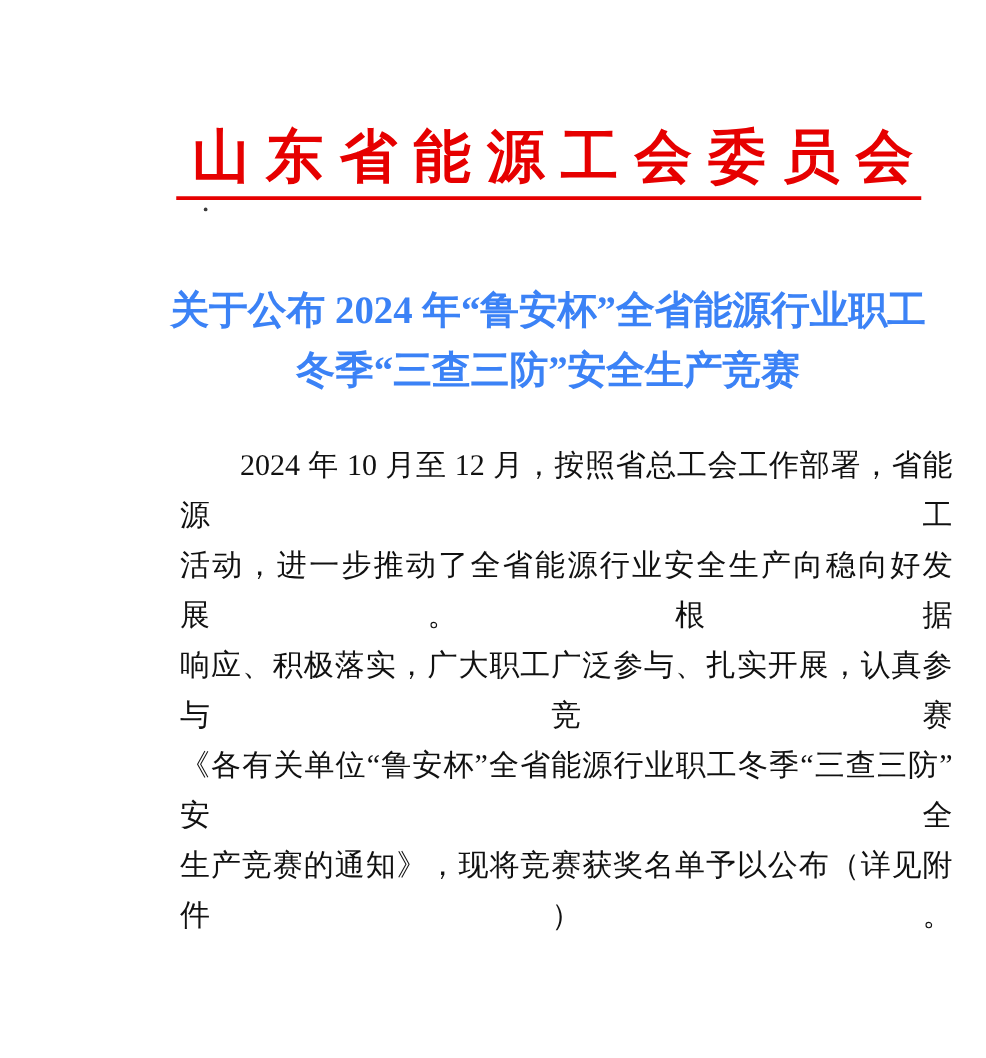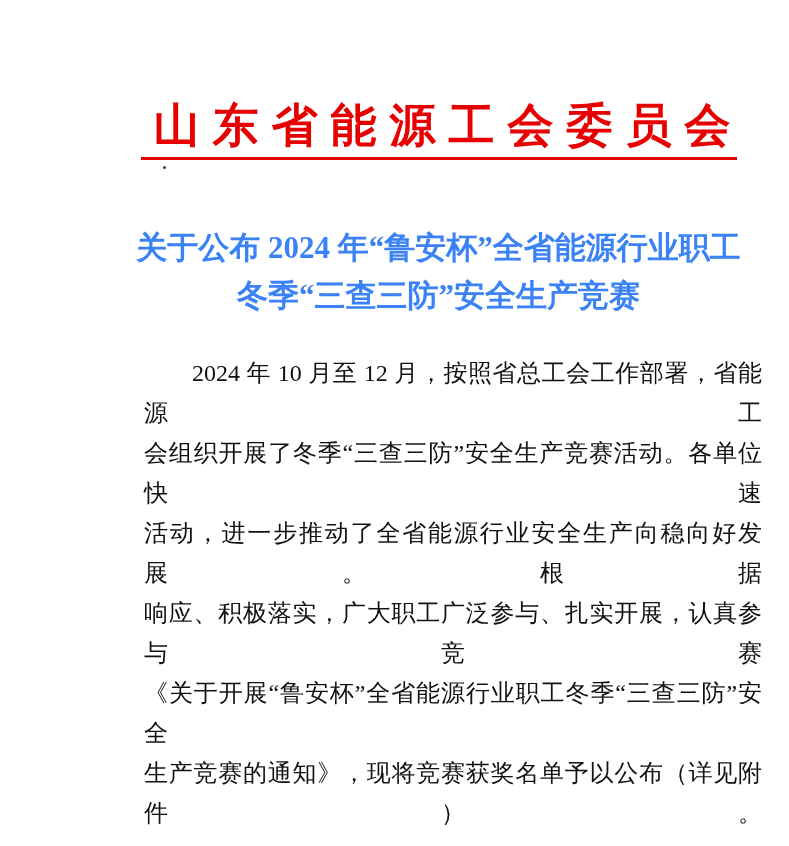--- a/index.html
+++ b/index.html
@@ -89,22 +89,21 @@
 
   <h1 class="doc-title">
     <span class="title-line">关于公布 2024 年“鲁安杯”全省能源行业职工</span>
     <span class="title-line">冬季“三查三防”安全生产竞赛</span>
   </h1>
 
   <main class="doc-body">
 
     <div class="para">
       <div class="bline indent">2024 年 10 月至 12 月，按照省总工会工作部署，省能源工</div>
-      <div class="bline">会组织开展了冬季“三查三防”安全生产竞赛活动。各单位快速</div>
       <div class="bline">活动，进一步推动了全省能源行业安全生产向稳向好发展。根据</div>
       <div class="bline">响应、积极落实，广大职工广泛参与、扎实开展，认真参与竞赛</div>
-      <div class="bline">《关于开展“鲁安杯”全省能源行业职工冬季“三查三防”安全</div>
+      <div class="bline">《各有关单位“鲁安杯”全省能源行业职工冬季“三查三防”安全</div>
       <div class="bline">生产竞赛的通知》，现将竞赛获奖名单予以公布（详见附件）。</div>
     </div>
 
   </main>
 
 </div>
 
 </body></html>

